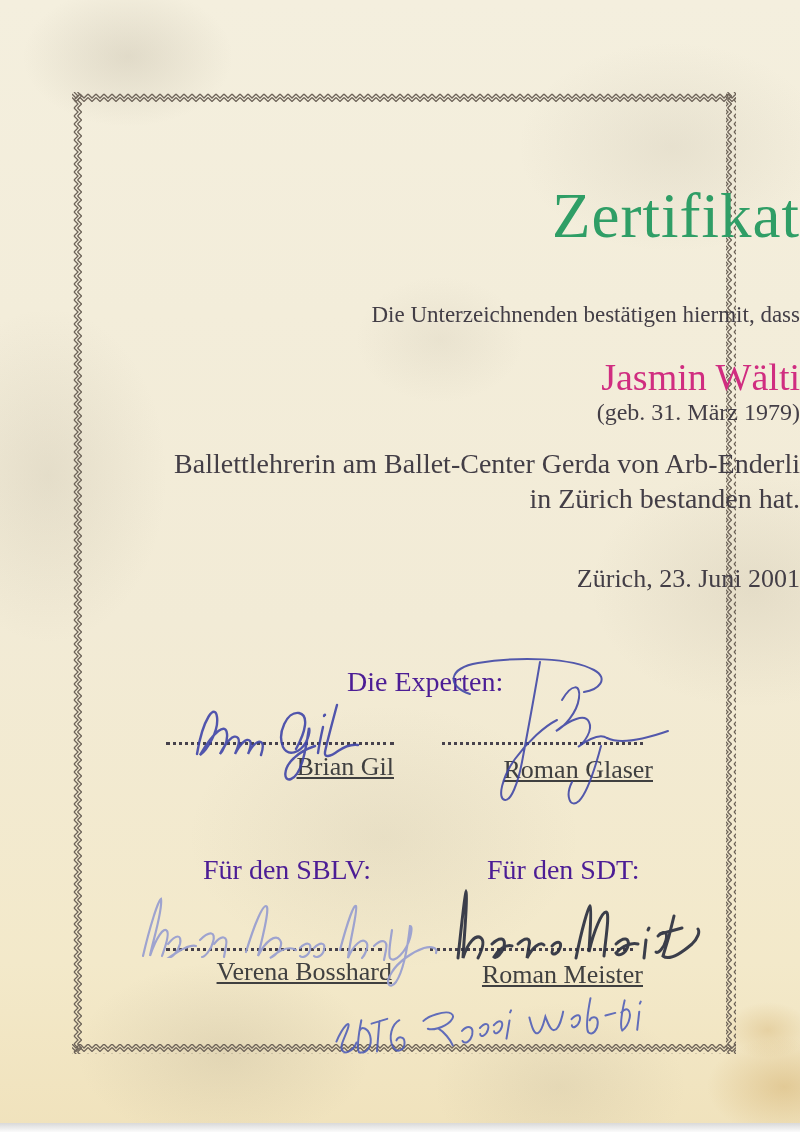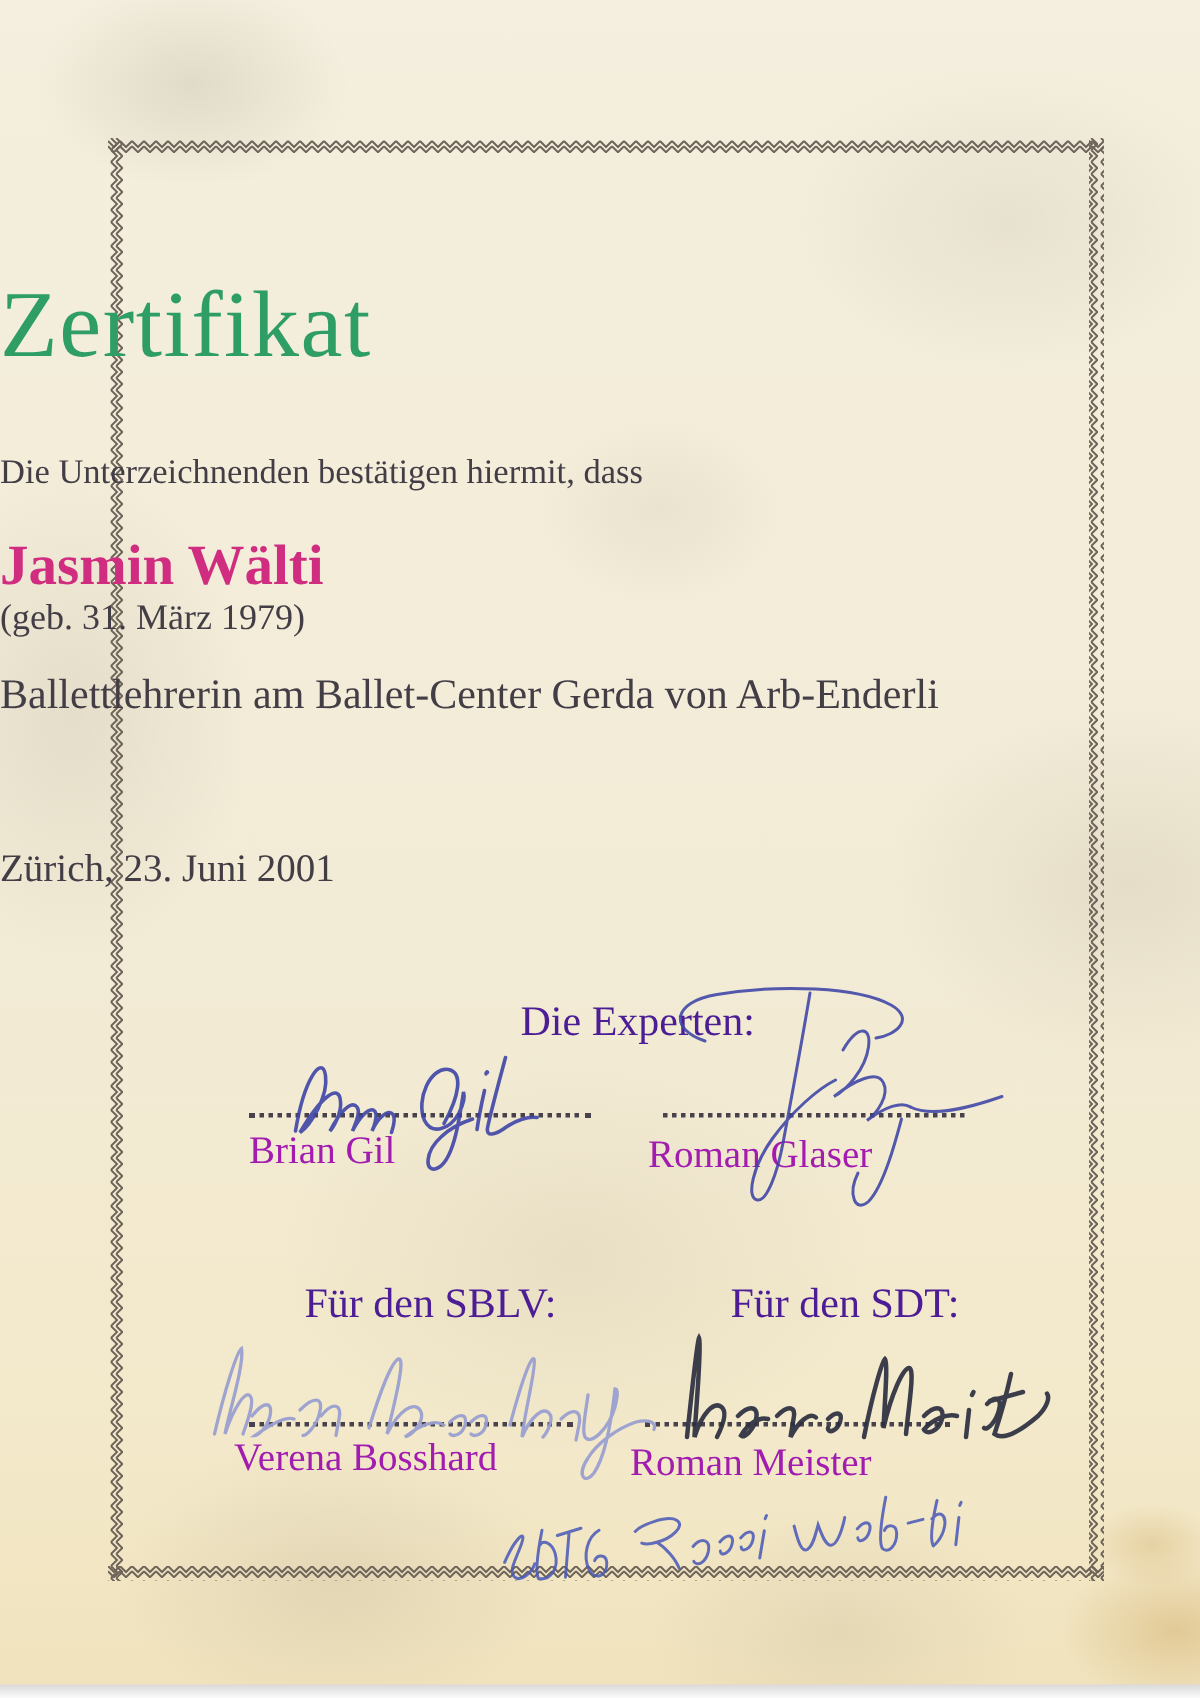--- a/index.html
+++ b/index.html
@@ -25,30 +25,30 @@
       radial-gradient(ellipse 180px 120px at 70% 96%, rgba(150,138,114,0.13), transparent 70%),
       radial-gradient(ellipse 110px 70px at 98% 96%, rgba(208,170,100,0.45), transparent 70%),
       radial-gradient(ellipse 60px 40px at 96% 91%, rgba(208,170,100,0.35), transparent 70%),
       linear-gradient(180deg,#f4efde 0%,#f2ebd6 55%,#f3e9ca 85%,#f0e2bc 100%);
   }
   .scanner-edge{
     position:absolute;left:0;bottom:0;width:100%;height:9px;
     background:linear-gradient(180deg,#d9d9d9,#fbfbfb);
   }
   .border-svg{position:absolute;left:72px;top:92px;}
-  .txt{position:absolute;left:0;width:800px;text-align:left;color:#433e46;}
+  .txt{position:absolute;left:0;width:800px;text-align:right;color:#433e46;}
   .title{top:180px;font-size:63px;letter-spacing:1px;color:#2f9e66;}
   .intro{top:302px;font-size:23px;}
-  .name{top:355px;font-size:38px;color:#d02d80;font-weight:bold;}
+  .name{top:355px;font-size:38px;color:#d02d80;}
   .geb{top:399px;font-size:24px;}
   .body-text{top:446px;font-size:28px;line-height:35px;}
   .date{top:564px;font-size:26px;}
   .label{position:absolute;font-size:28px;color:#4c1d95;}
   .dotline{position:absolute;height:0;border-bottom:3px dotted #47424c;}
-  .sig-name{position:absolute;font-size:26px;color:#a21caf;text-align:left;}
+  .sig-name{position:absolute;font-size:26px;color:#404040;text-align:right;text-decoration:underline;}
   .ink{position:absolute;left:0;top:0;pointer-events:none;}
 </style>
 </head>
 <body>
 
 <div class="scan">
   <div class="paper"></div>
 
   <svg class="border-svg" width="664" height="962">
     <defs>
@@ -66,20 +66,21 @@
     <rect x="0" y="0" width="10" height="962" fill="url(#zzv)"></rect>
     <rect x="654" y="0" width="10" height="962" fill="url(#zzv)"></rect>
   </svg>
 
   <div class="txt title">Zertifikat</div>
   <div class="txt intro">Die Unterzeichnenden bestätigen hiermit, dass</div>
   <div class="txt name">Jasmin Wälti</div>
   <div class="txt geb">(geb. 31. März 1979)</div>
   <div class="txt body-text">
     <div>Ballettlehrerin am Ballet-Center Gerda von Arb-Enderli</div>
+    <div>in Zürich bestanden hat.</div>
   </div>
   <div class="txt date">Zürich, 23. Juni 2001</div>
 
   <div class="label" style="left:347px;top:666px;">Die Experten:</div>
 
   <div class="dotline" style="left:166px;top:742px;width:228px;"></div>
   <div class="dotline" style="left:442px;top:742px;width:201px;"></div>
   <div class="sig-name" style="left:166px;top:752px;width:228px;">Brian Gil</div>
   <div class="sig-name" style="left:432px;top:755px;width:221px;">Roman Glaser</div>
 

